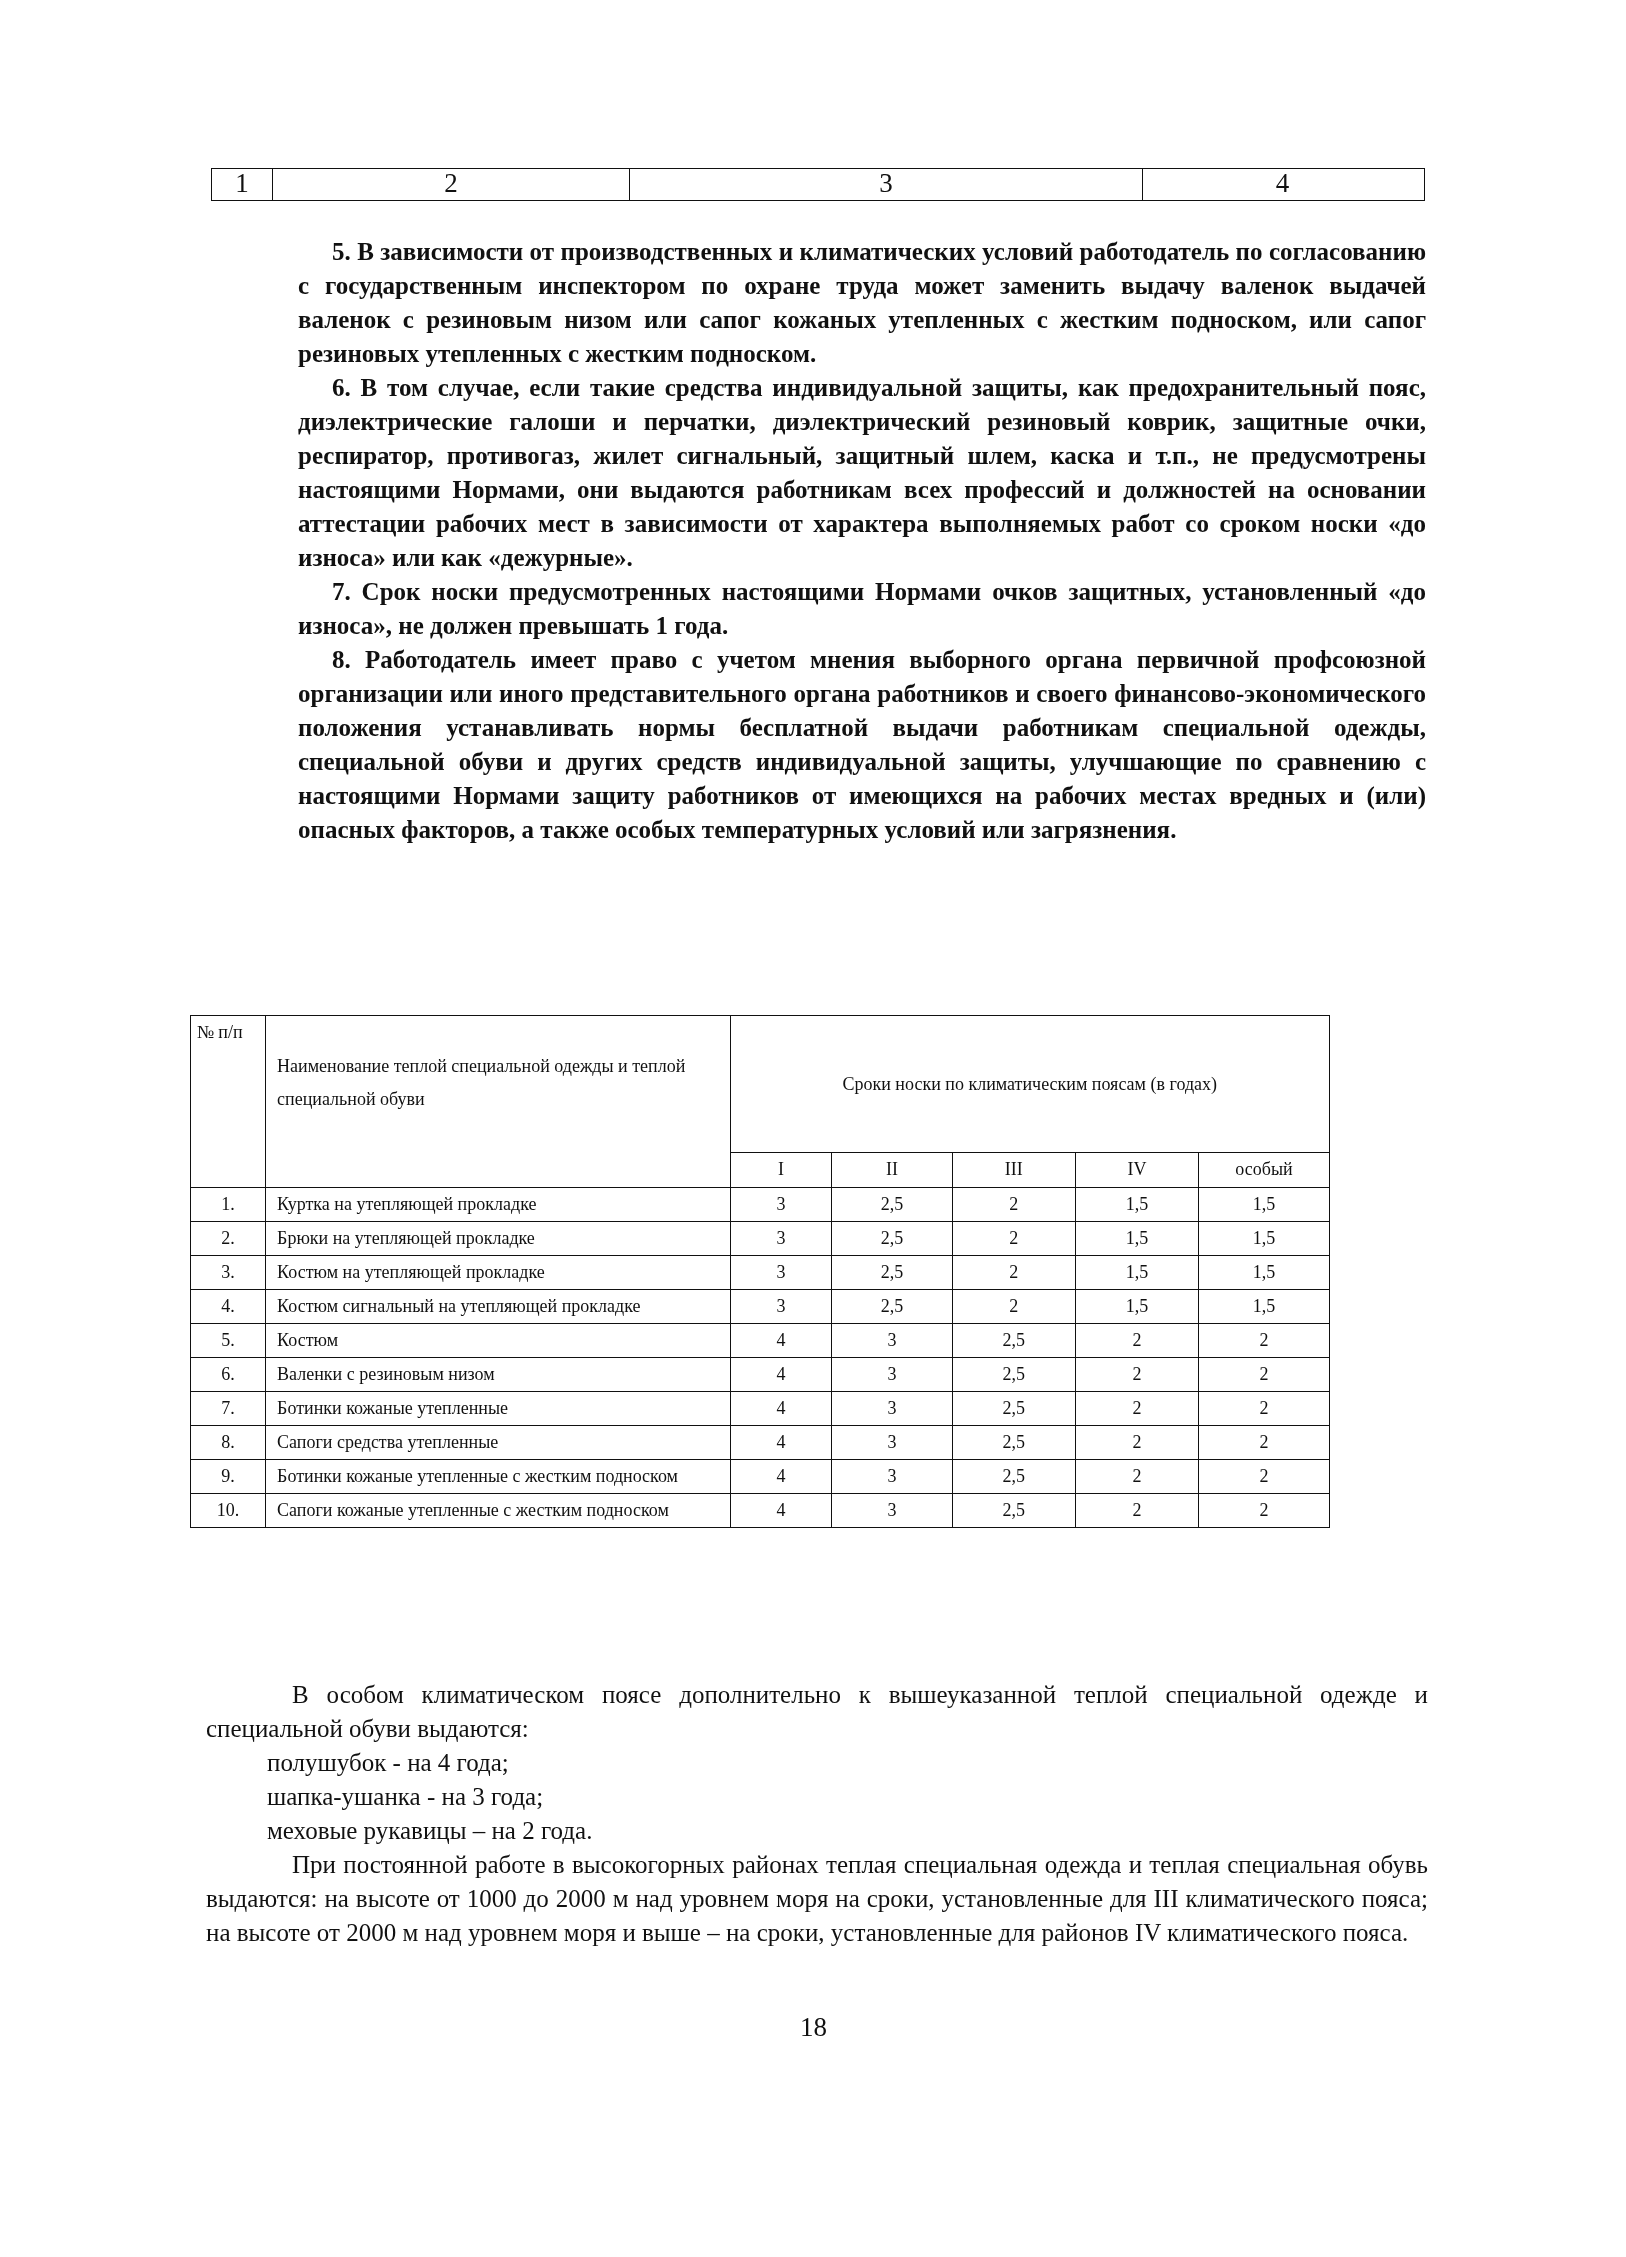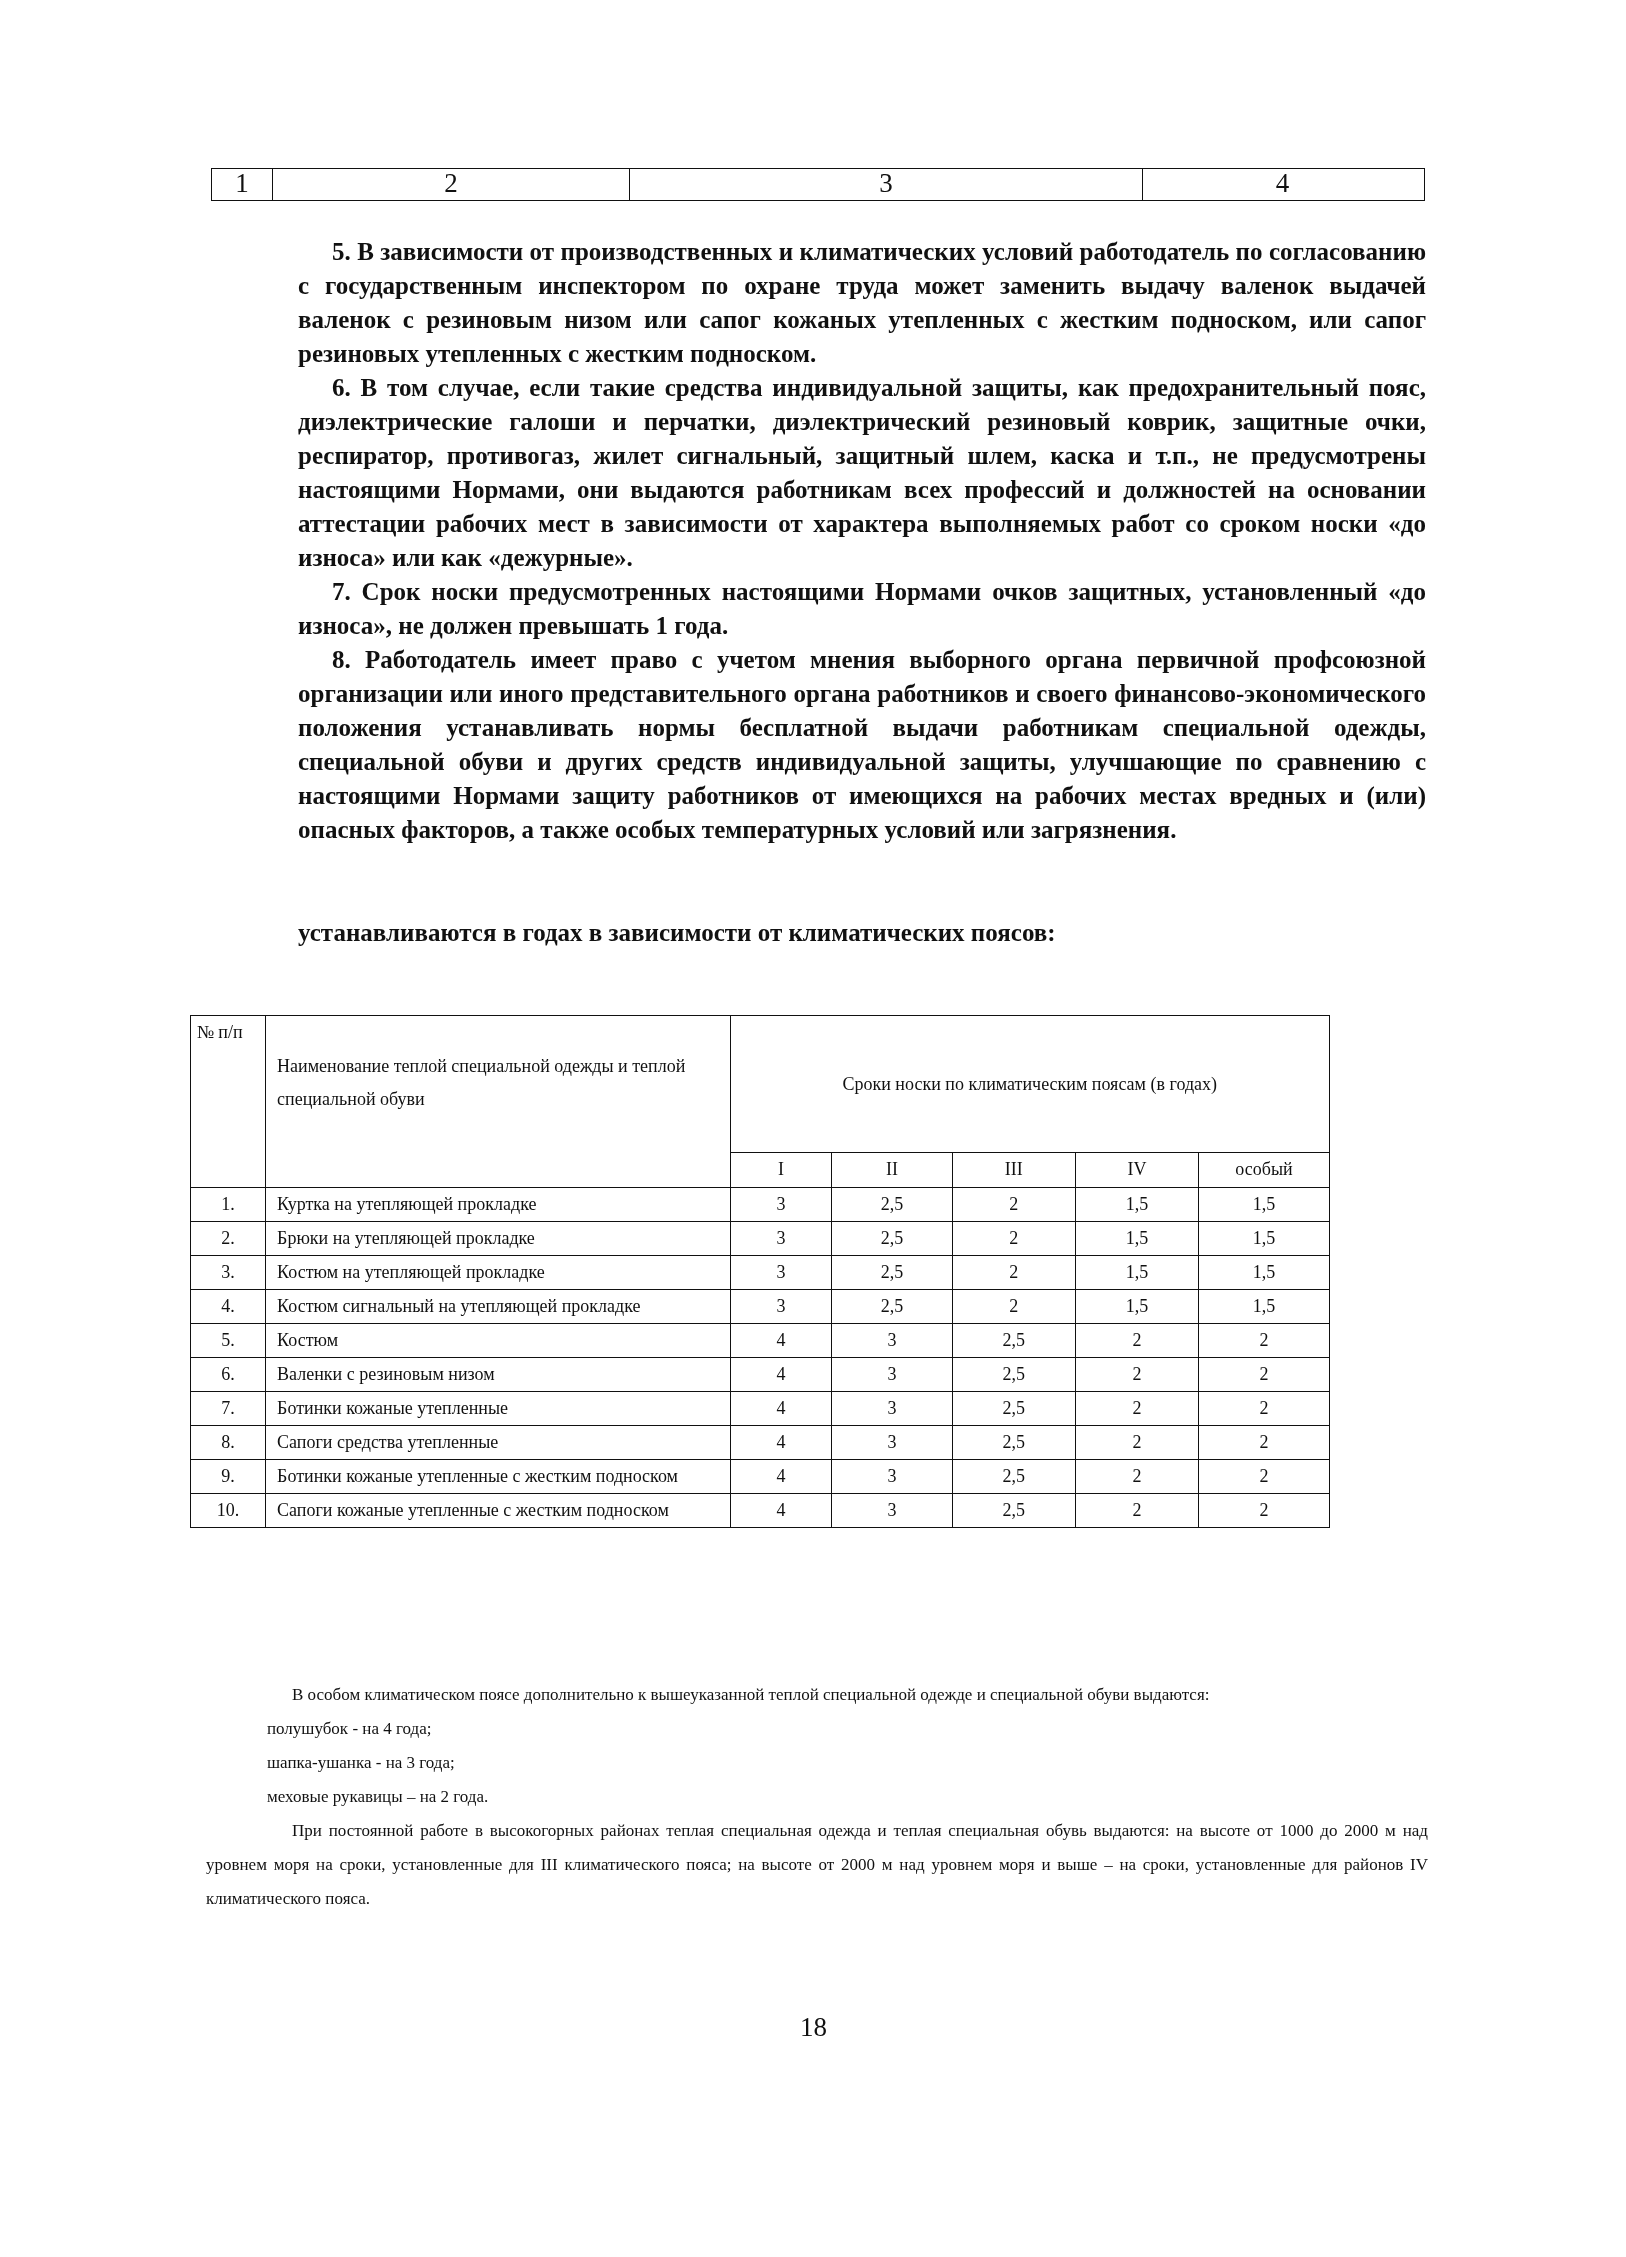--- a/index.html
+++ b/index.html
@@ -13,21 +13,21 @@
   .hdr-strip div:last-child { border-right:none; }
   .text-block { position:absolute; left:298px; width:1128px; font-size:25px; line-height:34px; }
   .text-block p { margin:0; text-align:justify; text-indent:34px;font-weight:bold; }
   .p9 { font-style:italic; }
   table.main { position:absolute; left:190px; top:1015px; width:1140px; border-collapse:collapse;
                font-size:18px; }
   table.main td, table.main th { border:1.9px solid #111; font-weight:normal; padding:0; vertical-align:top; line-height:33px; }
   table.main .num { text-align:center; }
   table.main .name { padding-left:11px; text-align:left; }
   table.main .val { text-align:center; }
-  .bottom-block { position:absolute; left:206px; width:1222px; font-size:17px; line-height:34px; }
+  .bottom-block { position:absolute; left:206px; width:1222px; font-size:25px; line-height:34px; }
   .bottom-block p { margin:0; text-align:justify; }
   .bottom-block .ind { text-indent:86px; }
   .bottom-block .list { padding-left:61px; text-align:left; }
   .page-num { position:absolute; left:0; width:1627px; top:2012px; text-align:center; font-size:27px; }
 </style>
 </head>
 <body>
 
 <div class="hdr-strip">
   <div style="width:61px">1</div>
@@ -37,21 +37,20 @@
 </div>
 
 <div class="text-block" style="top:235px">
   <p>5. В зависимости от производственных и климатических условий работодатель по согласованию с государственным инспектором по охране труда может заменить выдачу валенок выдачей валенок с резиновым низом или сапог кожаных утепленных с жестким подноском, или сапог  резиновых утепленных с жестким подноском.</p>
   <p>6. В том случае, если такие средства индивидуальной защиты, как предохранительный пояс, диэлектрические галоши и перчатки, диэлектрический резиновый коврик, защитные очки, респиратор, противогаз, жилет сигнальный, защитный шлем, каска и т.п., не предусмотрены настоящими Нормами, они выдаются работникам всех профессий и должностей на основании аттестации рабочих мест в зависимости от характера выполняемых работ со сроком носки «до износа» или  как «дежурные».</p>
   <p>7. Срок носки предусмотренных настоящими Нормами очков защитных, установленный  «до износа», не должен превышать 1 года.</p>
   <p>8. Работодатель имеет право с учетом мнения выборного органа первичной профсоюзной организации или иного представительного органа работников и своего финансово-экономического положения устанавливать нормы бесплатной выдачи работникам специальной одежды, специальной обуви  и других средств индивидуальной защиты, улучшающие по сравнению с настоящими Нормами защиту работников от имеющихся на рабочих местах вредных и (или) опасных факторов, а также особых температурных условий или загрязнения.</p>
 </div>
 
 <div class="text-block" style="top:916px">
-  <p style="text-indent:0"><span>устанавливаются в годах в зависимости от климатических поясов:</span></p>
 </div>
 
 <table class="main">
   <colgroup>
     <col style="width:83px">
       <col style="width:517px">
       <col style="width:112px">
     <col style="width:131px">
       <col style="width:134px">
       <col style="width:134px">

